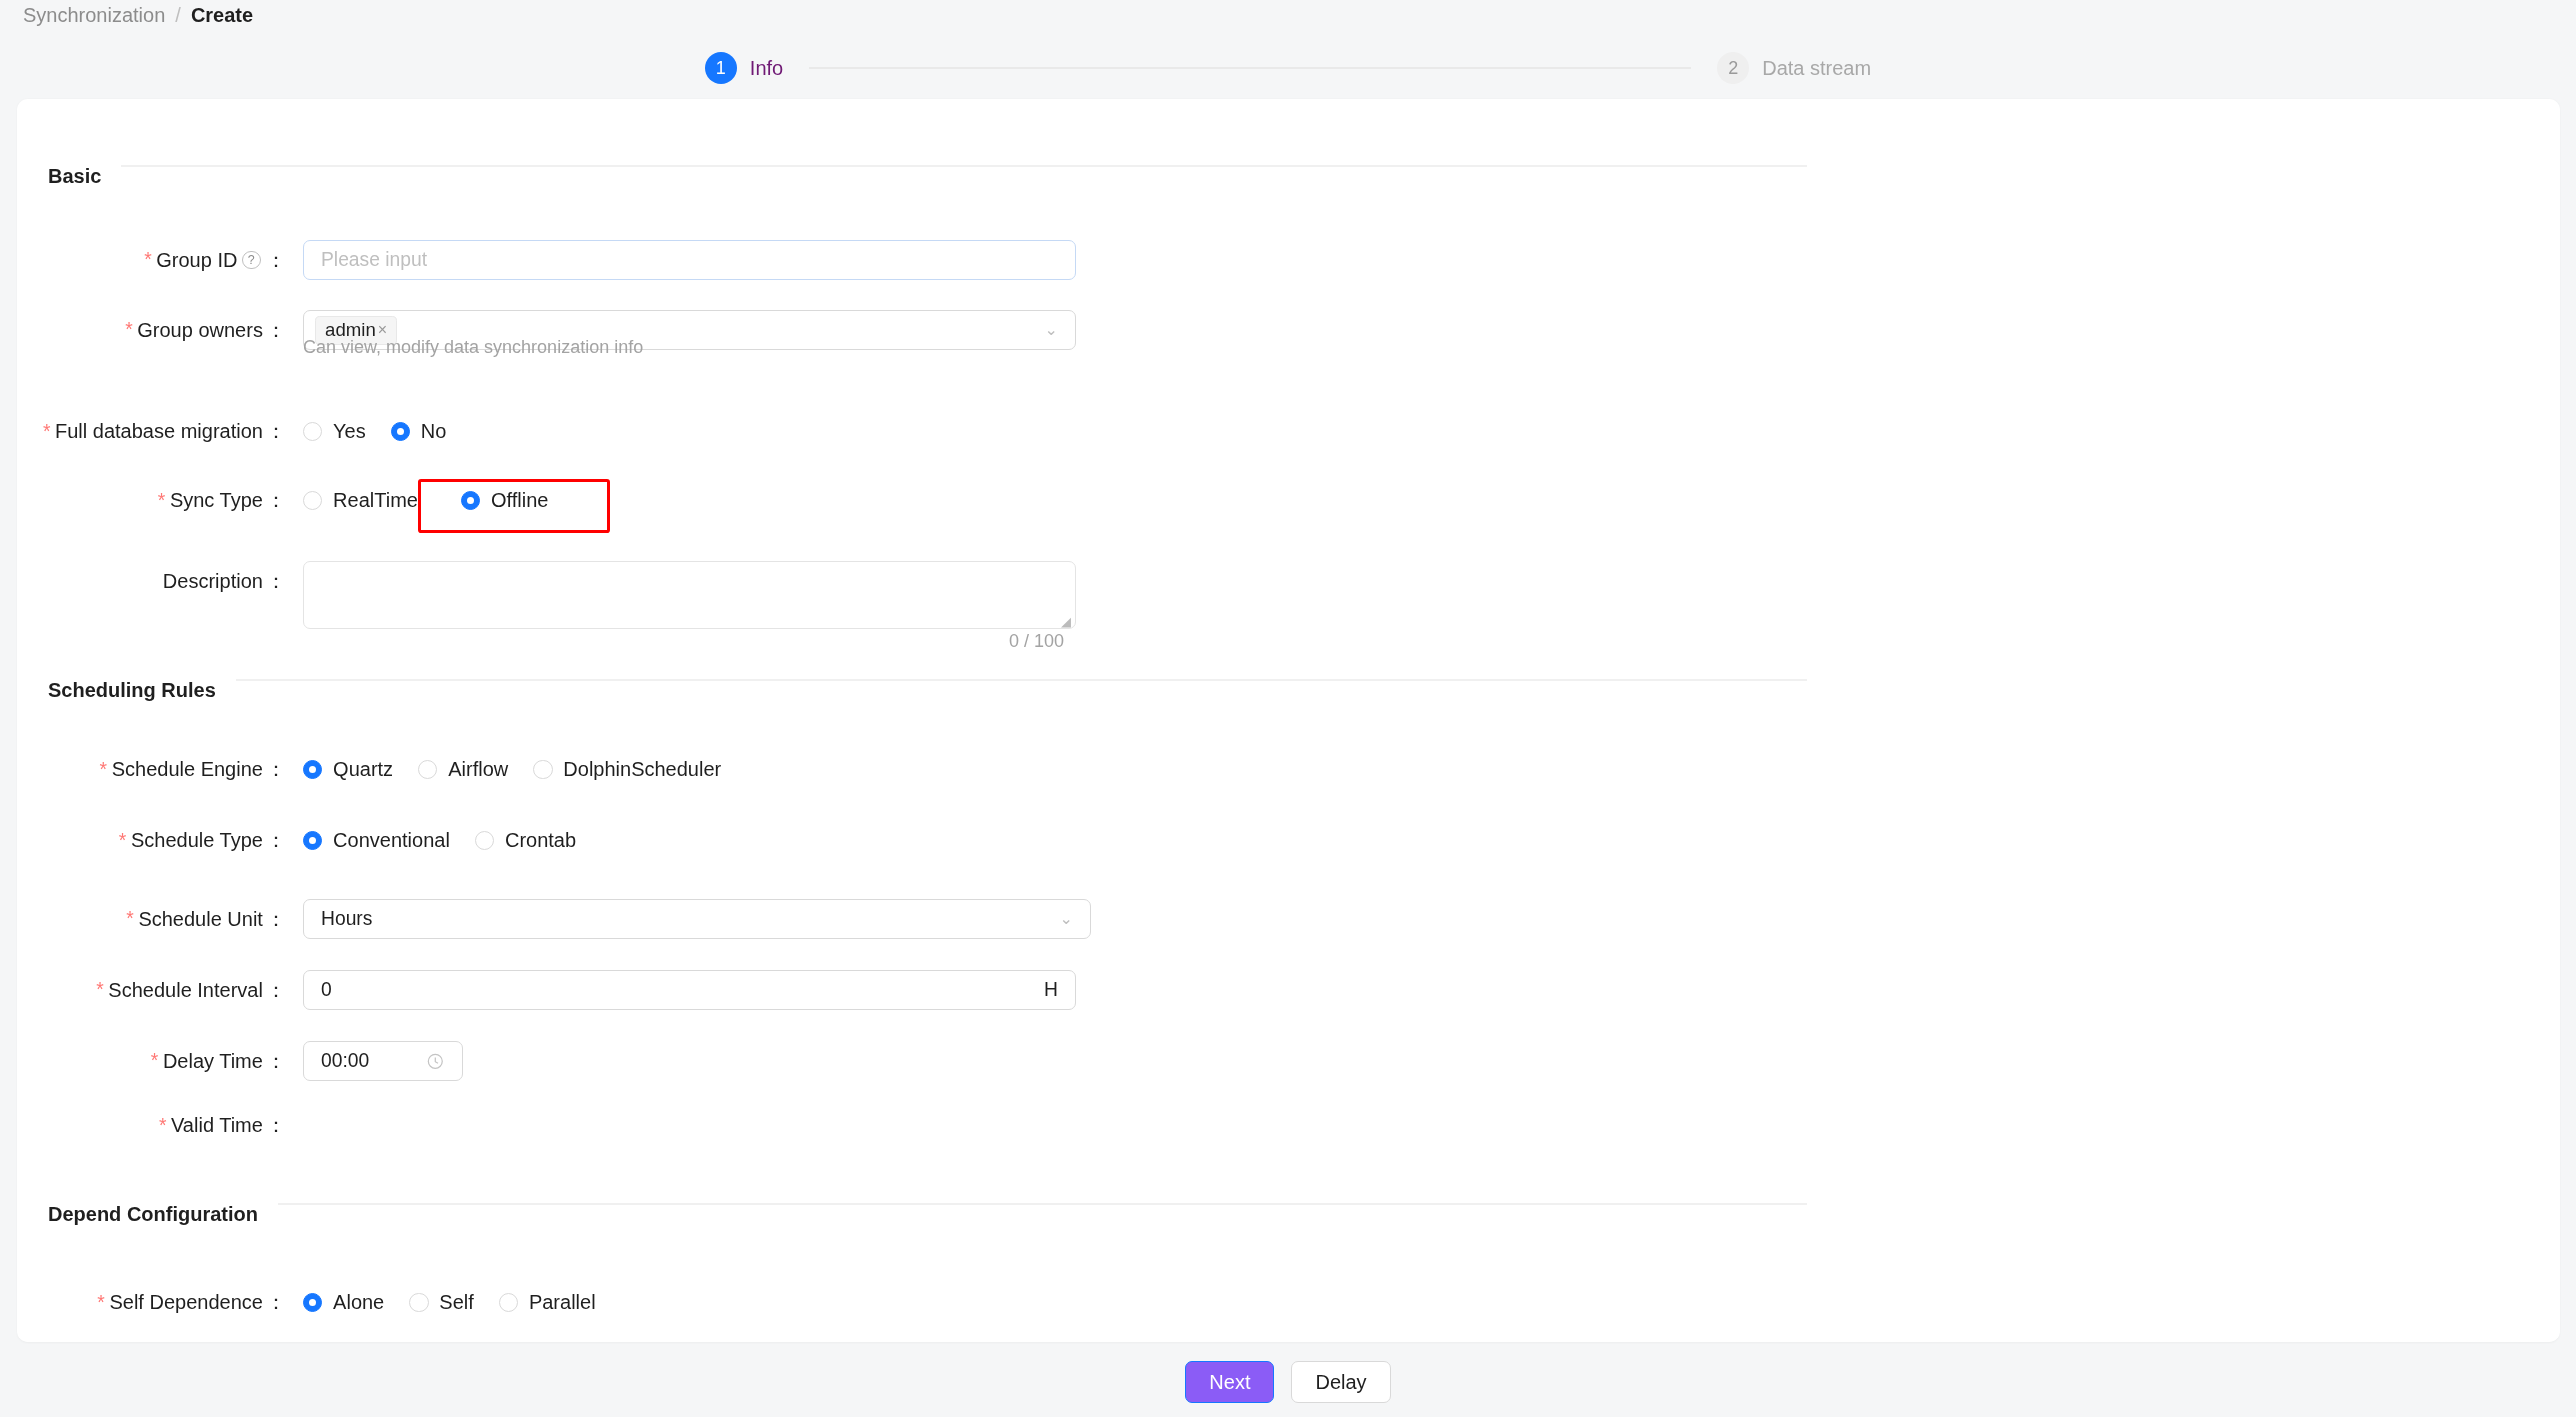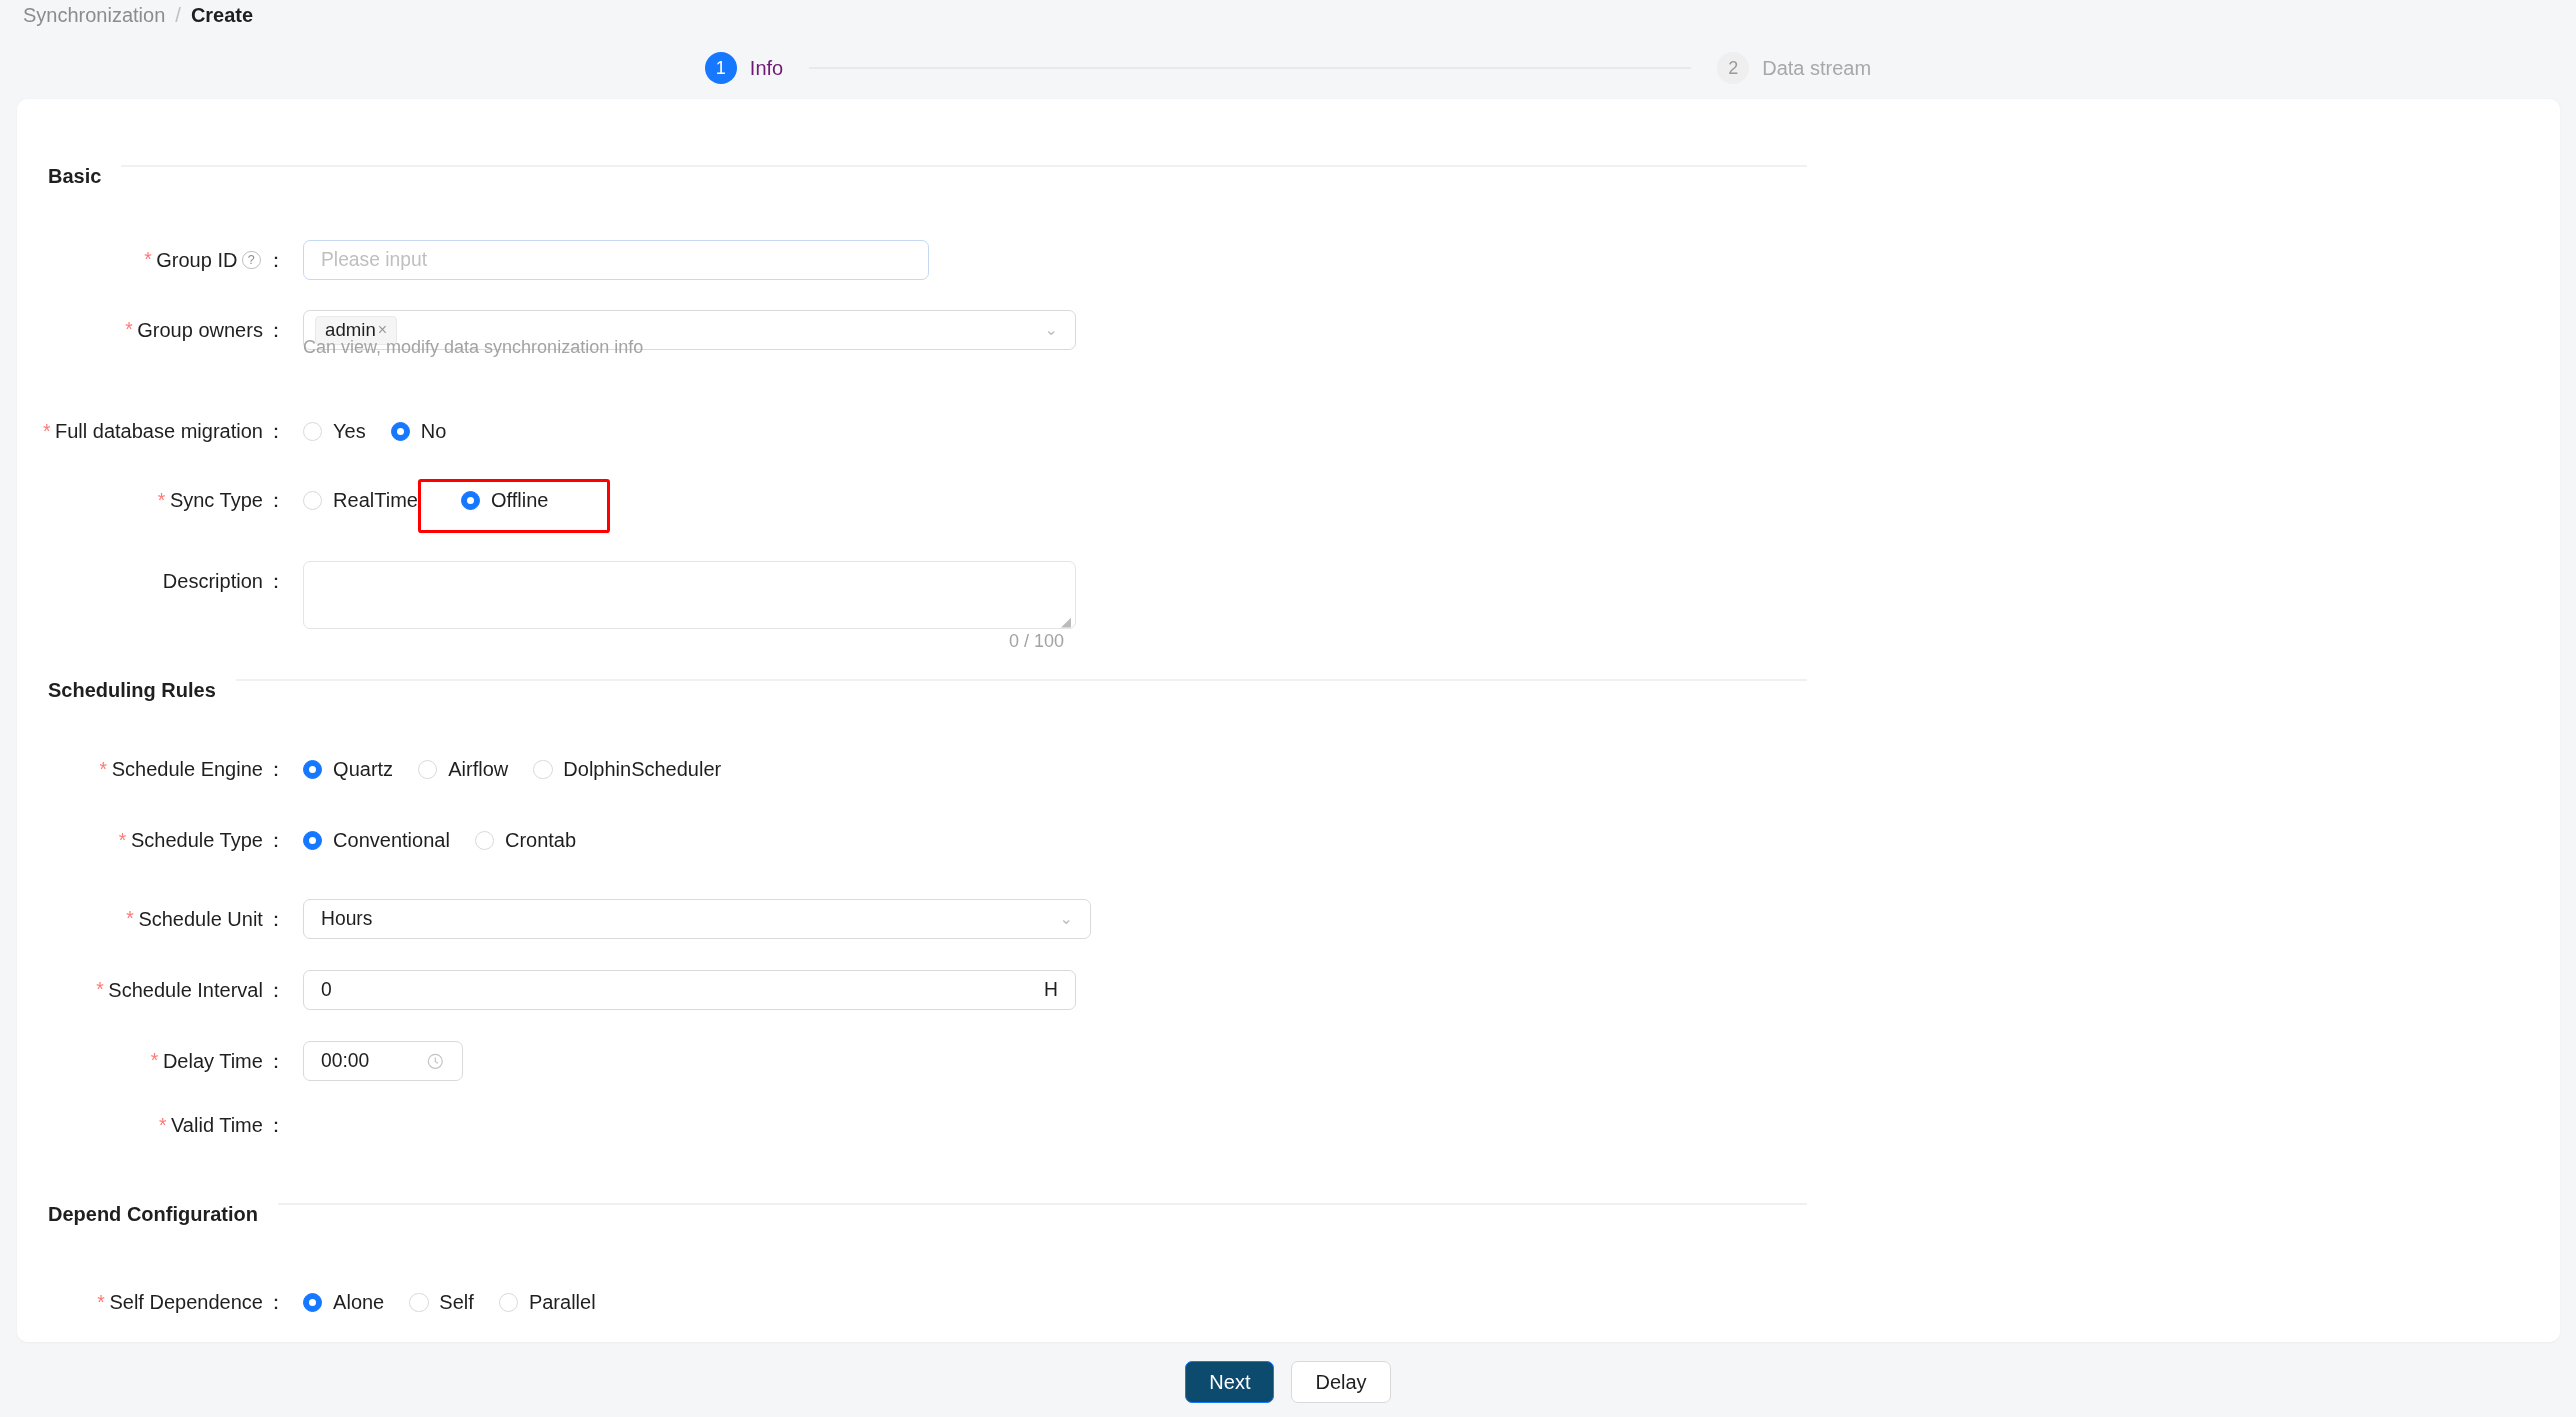--- a/index.html
+++ b/index.html
@@ -246,21 +246,21 @@
     height: 42px;
     min-width: 77px;
     padding: 0 23px;
     border-radius: 7px;
     font-size: 20px;
     display: flex;
     align-items: center;
     justify-content: center;
     cursor: pointer;
   }
-  .btn-primary { background: #0c4a6e; color: #fff; border: 1.2px solid #1677ff; }
+  .btn-primary { background: #8b5cf6; color: #fff; border: 1.2px solid #1677ff; }
   .btn-default { background: #fff; color: #1f1f1f; border: 1.2px solid #d9d9d9; }
 
   .suffix { margin-left: auto; color: #1f1f1f; font-size: 19.3px; }
   .icon-muted { margin-left: auto; color: #c4c4c4; display: flex; align-items: center; }
   .arrow-sep { color: #c9c9c9; font-size: 18px; margin: 0 12.4px; }
 </style>
 </head>
 <body>
 
 <div class="breadcrumb">
@@ -289,21 +289,21 @@
 </div>
 
 <div class="row" style="top:240px;">
   <div class="lbl">
     <span class="req">*</span>
     <span>Group ID</span>
     <span class="help-icon">?</span>
     <span class="colon">：</span>
   </div>
   <div class="ctrl">
-    <div class="input focusish" style="width:626px;">
+    <div class="input focusish" style="width:773px;">
       <span class="ph">Please input</span>
     </div>
   </div>
 </div>
 
 <div class="row" style="top:310px;">
   <div class="lbl">
     <span class="req">*</span>
     <span>Group owners</span>
     <span class="colon">：</span>

